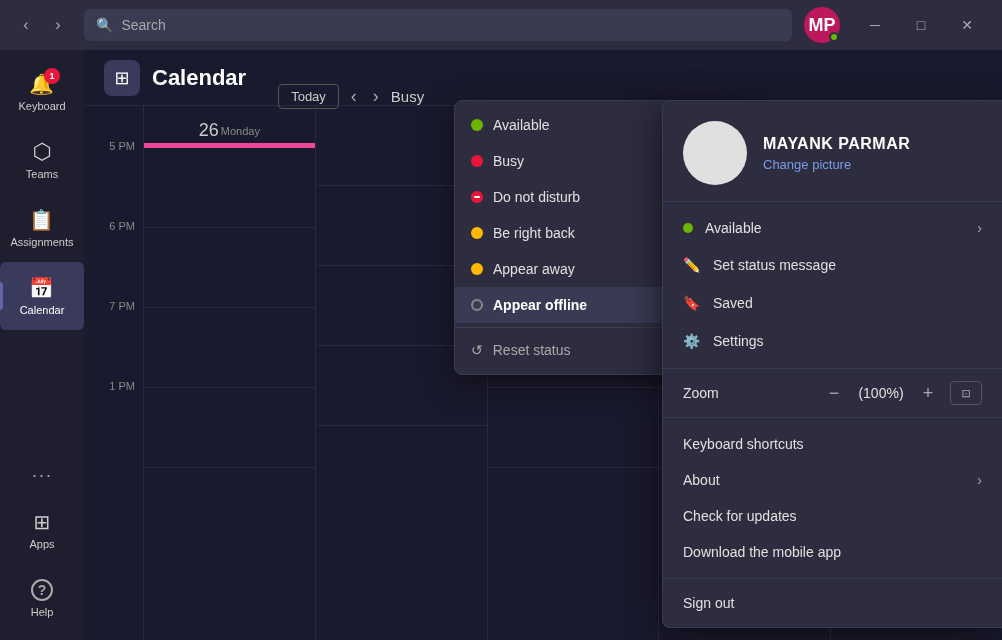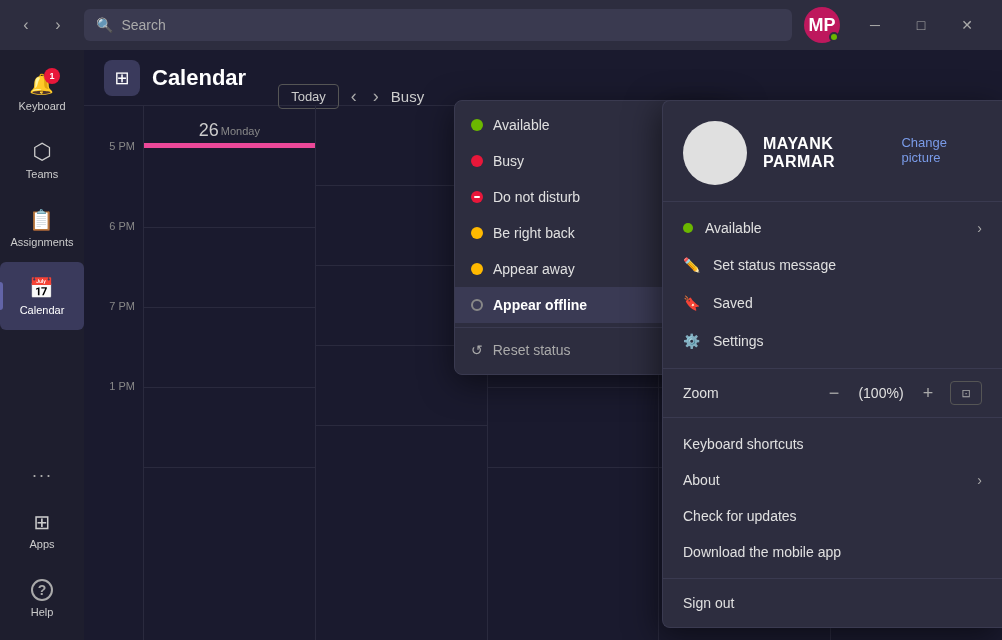--- a/index.html
+++ b/index.html
@@ -403,20 +403,21 @@
     }
     .profile-avatar {
       width: 64px;
       height: 64px;
       border-radius: 50%;
       background: #e0e0e0;
       flex-shrink: 0;
     }
     .profile-info {
       display: flex;
+      flex-direction: column;
       gap: 4px;
     }
     .profile-name {
       color: white;
       font-size: 16px;
       font-weight: 700;
       letter-spacing: 0.5px;
     }
     .profile-change {
       color: #7a9be8;

